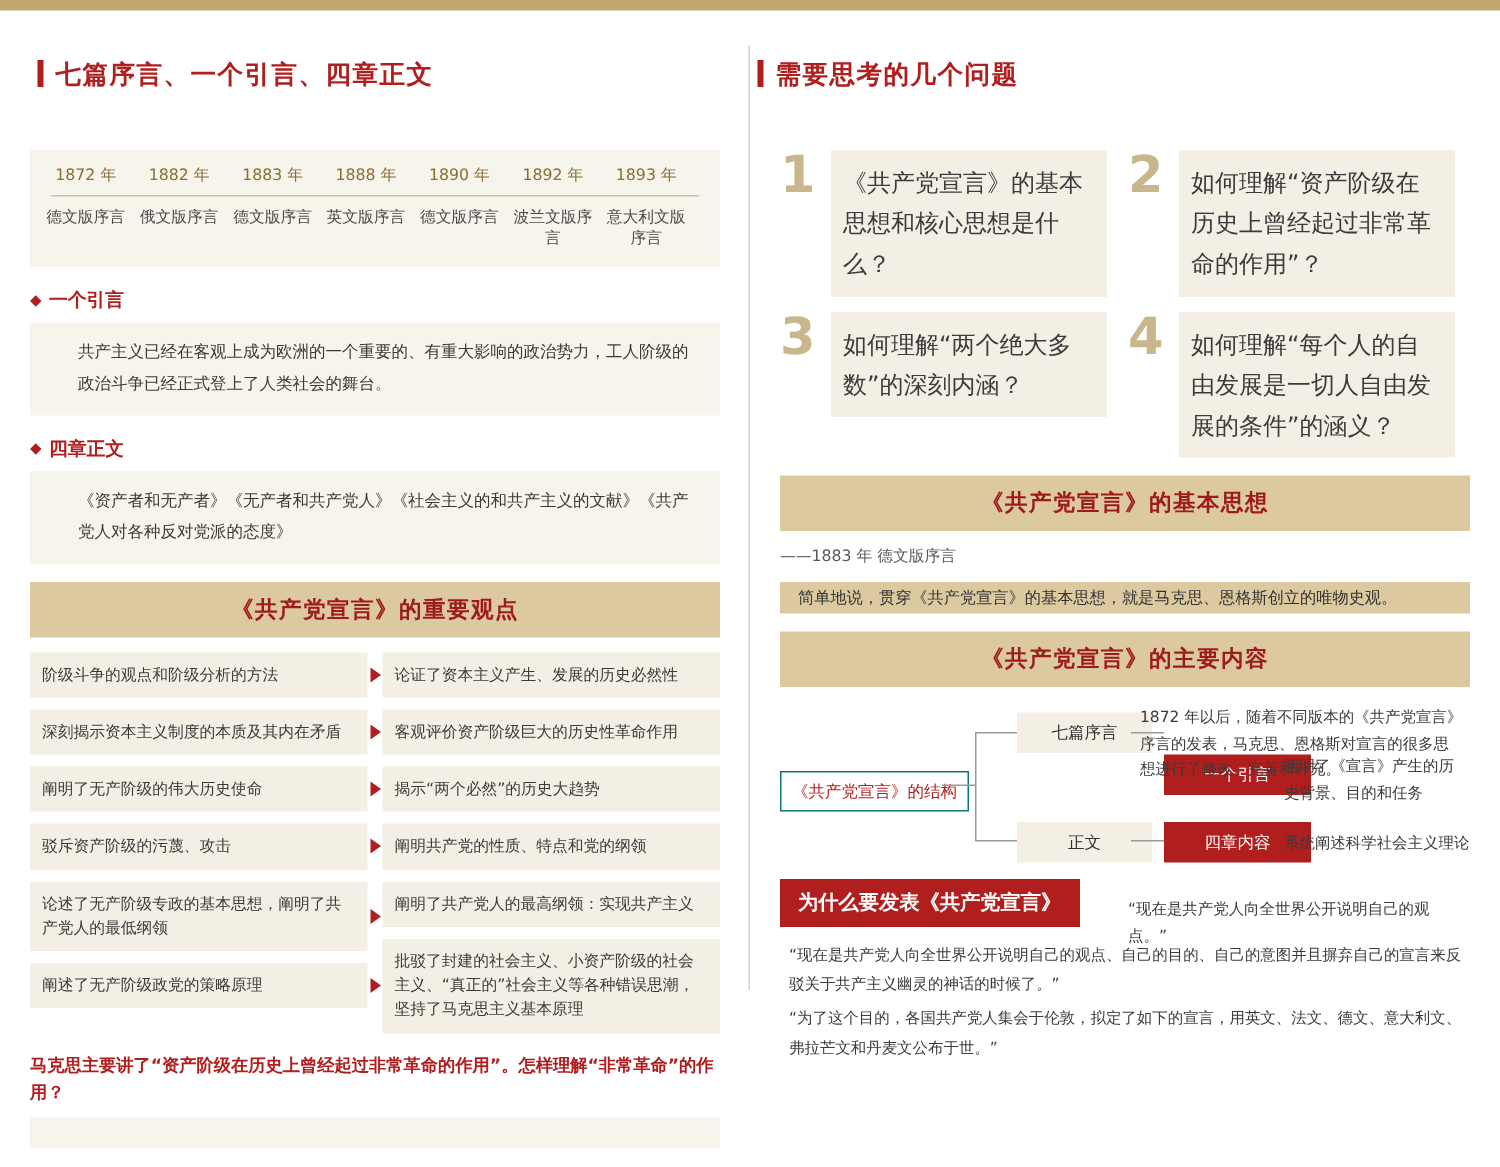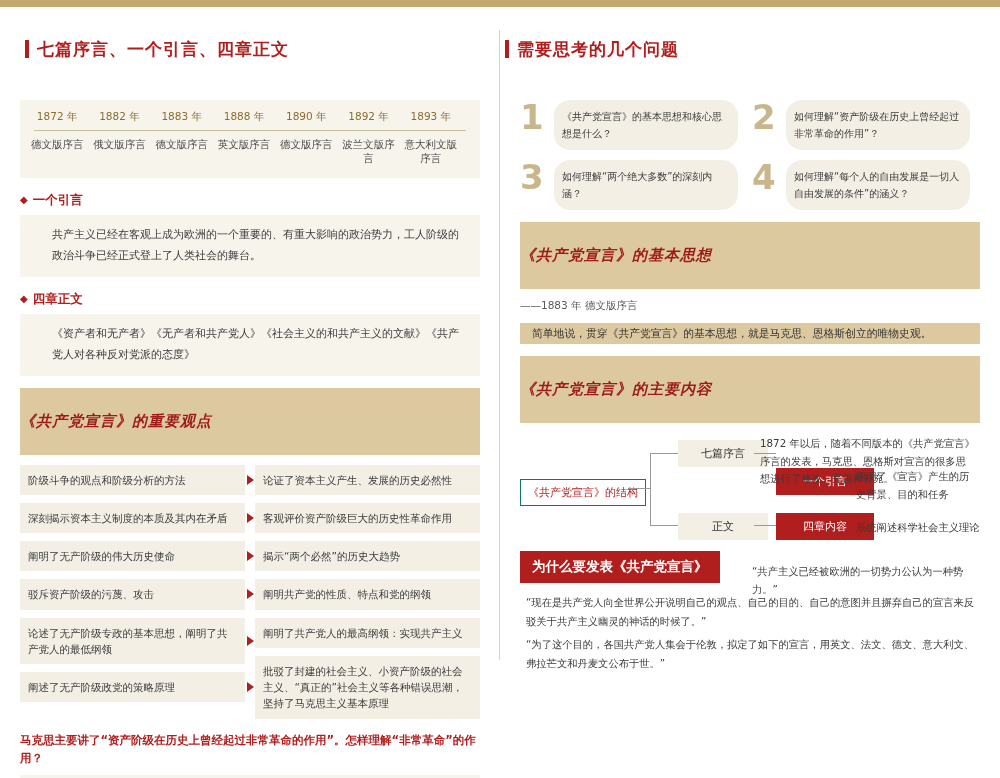--- a/index.html
+++ b/index.html
@@ -29,39 +29,39 @@
 
   
   .timeline{position:relative;background:#f7f4ec;padding:10px 18px 12px 6px;}
   .tl-row{display:flex;}
   .tl-item{flex:1;text-align:center;font-size:10.5px;color:#4a4a4a;}
   .tl-year{color:#8a6d2f;margin-bottom:14px;display:block;}
   .tl-line{position:absolute;left:14px;right:14px;top:30px;height:1px;background:#c9bfa4;}
 
   
   .banner{
-    background:#dcc9a0;text-align:left;color:#9e1b1b;font-weight:bold;
-    font-size:15px;padding:24px 0;letter-spacing:1px;margin:12px 0 10px 0;font-style:italic;
+    background:#dcc9a0;text-align:center;color:#9e1b1b;font-weight:bold;
+    font-size:15px;padding:9px 0;letter-spacing:1px;margin:12px 0 10px 0;
   }
 
   
   .views{display:flex;gap:10px;}
   .vcol{flex:1;display:flex;flex-direction:column;gap:8px;}
   .vitem{background:#f3efe5;font-size:10.5px;color:#3b3b3b;padding:7px 8px;line-height:1.55;position:relative;min-height:16px;display:flex;align-items:center;}
   .vtri{position:absolute;right:-9px;top:50%;transform:translateY(-50%);width:0;height:0;border-left:7px solid #b01e1e;border-top:5px solid transparent;border-bottom:5px solid transparent;}
 
   .q-line{color:#b01e1e;font-size:11.5px;font-weight:bold;margin:12px 0 8px 0;line-height:1.6;}
 
   .rev{display:flex;gap:0;background:#f7f4ec;padding:10px 10px;font-size:10.5px;color:#3b3b3b;}
 
   
   .qgrid{display:flex;flex-wrap:wrap;gap:10px 14px;}
   .qcell{width:218px;display:flex;align-items:flex-start;}
   .qnum{font-size:34px;color:#c9b68c;font-weight:bold;line-height:1;margin-right:8px;width:26px;}
-  .qtext{background:#f3efe5;font-size:10px;color:#3b3b3b;padding:8px 8px;line-height:1.7;flex:1;min-height:32px;border-radius:16px;}
+  .qtext{background:#f3efe5;font-size:16px;color:#3b3b3b;padding:8px 8px;line-height:1.7;flex:1;min-height:32px;}
 
   .bodytext{font-size:10.8px;line-height:1.95;color:#3b3b3b;text-align:justify;background:#f7f4ec;padding:12px 14px;}
   .srcline{text-align:left;font-size:10.5px;color:#5a5a5a;margin:8px 2px 10px 0;}
   .goldbar{background:#dcc9a0;color:#333;font-size:10.8px;padding:2px 12px;line-height:1.6;}
 
   
   .struct{position:relative;height:110px;margin-top:12px;}
   .st-left{position:absolute;left:0;top:44px;border:1px solid #0f766e;color:#b01e1e;font-size:11px;padding:5px 7px;background:#fff;}
   .st-box{position:absolute;background:#f3efe5;font-size:11px;color:#333;padding:6px 14px;text-align:center;}
   .st-red{position:absolute;background:#b01e1e;color:#fff;font-size:11px;padding:6px 14px;text-align:center;}
@@ -219,19 +219,19 @@
       <div class="st-red" style="left:256px;top:78px;width:70px;">四章内容</div>
 
       <div class="note" style="left:240px;top:0px;width:215px;">1872 年以后，随着不同版本的《共产党宣言》序言的发表，马克思、恩格斯对宣言的很多思想进行了修改、完善和补充。</div>
       <div class="note" style="left:336px;top:33px;width:122px;">阐明了《宣言》产生的历史背景、目的和任务</div>
       <div class="note" style="left:336px;top:84px;width:125px;">系统阐述科学社会主义理论</div>
     </div>
 
     <div class="whybanner" style="margin-top:6px;">
       <div class="why-head">为什么要发表《共产党宣言》</div>
       <div style="position:relative;">
-        <div class="note" style="position:absolute;left:232px;top:-26px;width:225px;">“共产主义已经被欧洲的一切势力公认为一种势力。”</div>
+        <div class="note" style="position:absolute;left:232px;top:-26px;width:225px;">“现在是共产党人向全世界公开说明自己的观点。”</div>
         <div class="why-body" style="margin-top:6px;">“现在是共产党人向全世界公开说明自己的观点、自己的目的、自己的意图并且摒弃自己的宣言来反驳关于共产主义幽灵的神话的时候了。”</div>
         <div class="why-body">“为了这个目的，各国共产党人集会于伦敦，拟定了如下的宣言，用英文、法文、德文、意大利文、弗拉芒文和丹麦文公布于世。”</div>
       </div>
     </div>
   </div>
 </div>
 
 </body></html>

